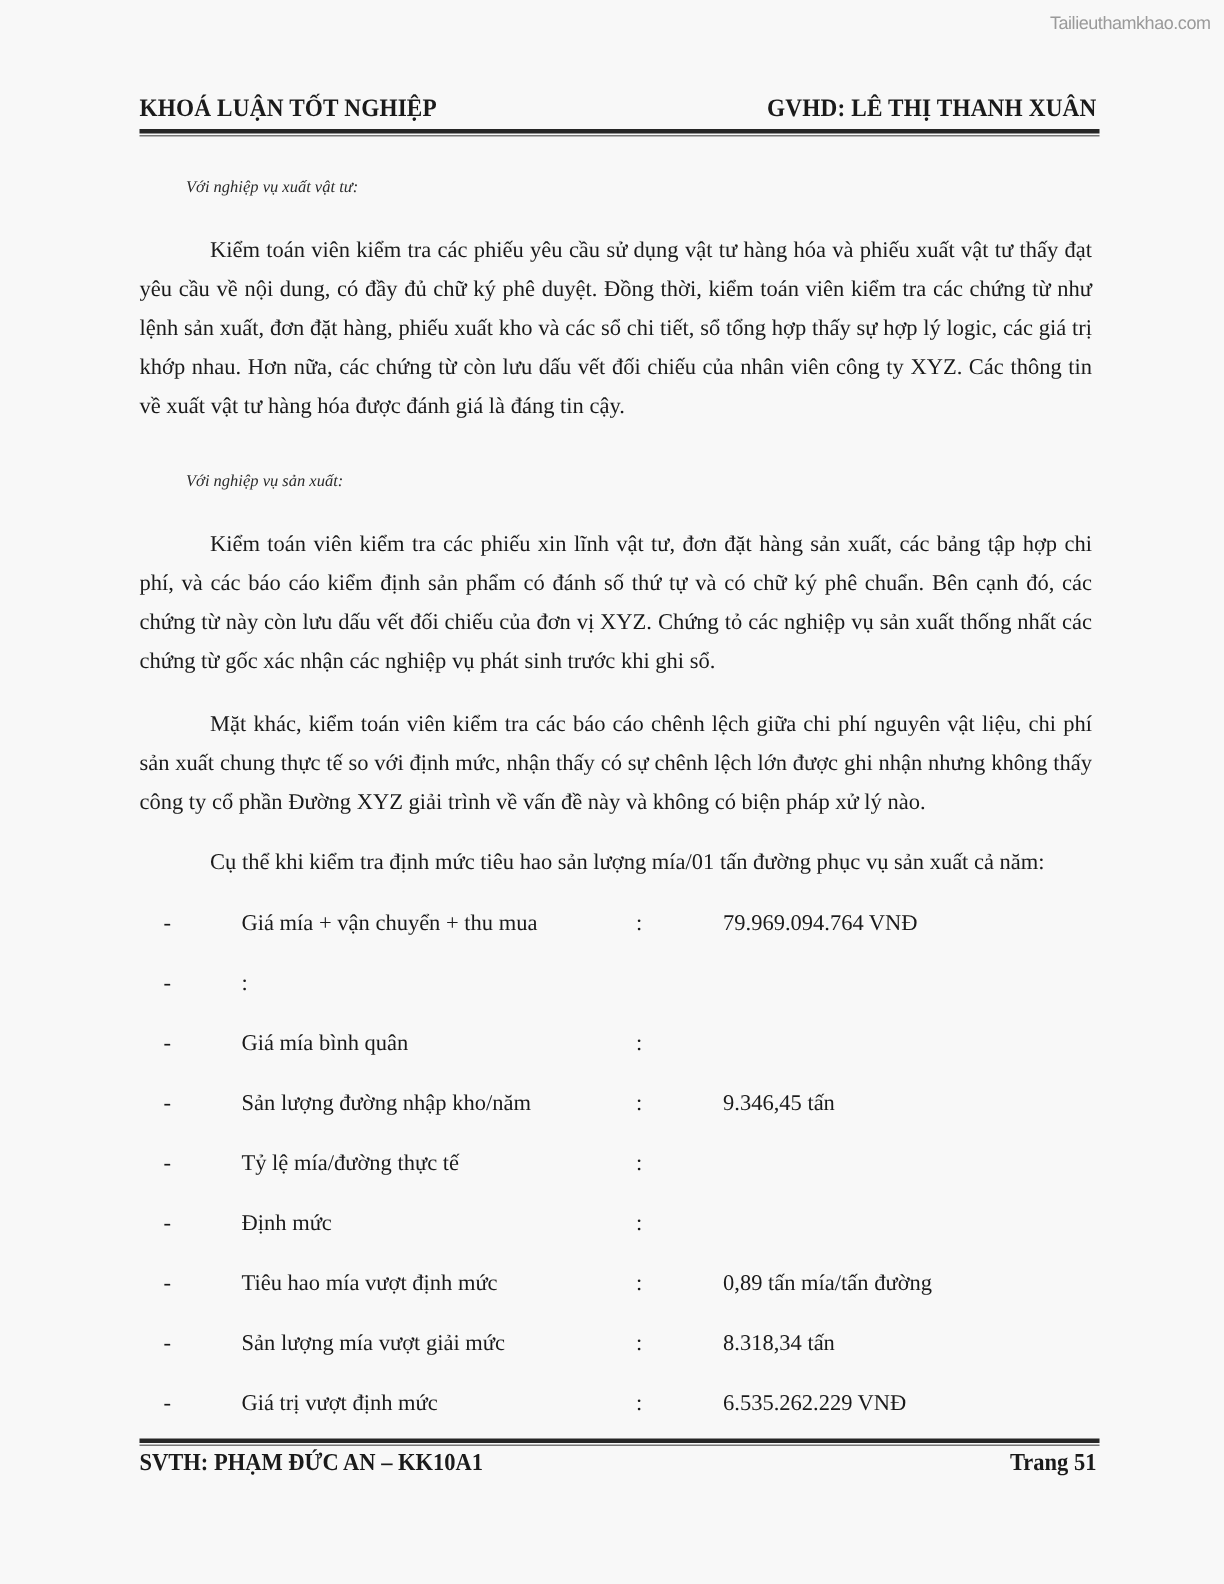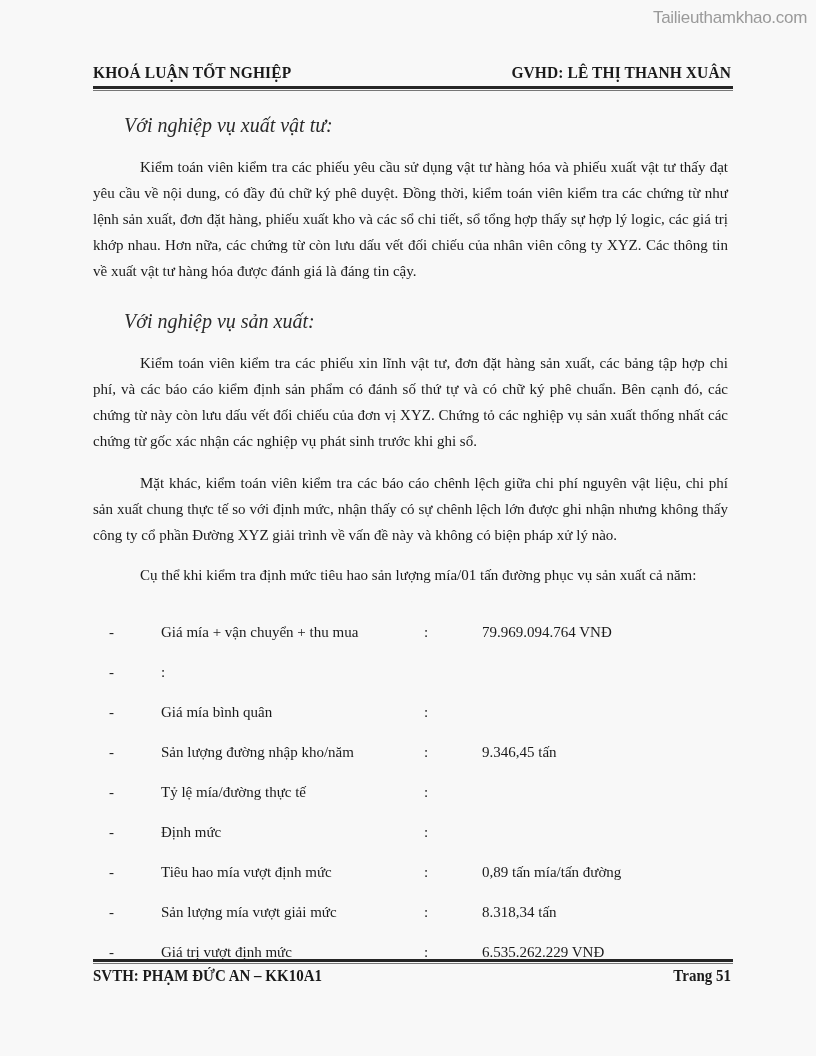--- a/index.html
+++ b/index.html
@@ -7,34 +7,34 @@
       width: 816px; height: 1056px;
       background: #f8f8f8;
       position: relative;
       overflow: hidden;
       font-family: "Liberation Serif", "DejaVu Serif", serif;
       color: #1a1a1a;
     }
     .watermark {
       position: absolute; top: 8px; right: 9px;
       font-family: "Liberation Sans", "DejaVu Sans", sans-serif;
-      font-size: 17px; color: #9a9a9a; letter-spacing: -0.3px;
+      font-size: 12px; color: #9a9a9a; letter-spacing: -0.3px;
     }
     .header {
       position: absolute; left: 93px; width: 638px; top: 64px;
       display: flex; justify-content: space-between; align-items: baseline;
       font-weight: bold; font-size: 15.5px; letter-spacing: 0.1px;
       transform: scaleY(1.08);
     }
     .content {
       position: absolute; left: 93px; width: 635px; top: 112px;
       font-size: 15px; line-height: 26px; text-align: justify;
     }
     .subhead {
-      font-style: italic; font-size: 20px; margin: 0 0 16px 31px;
+      font-style: italic; font-size: 11px; margin: 0 0 16px 31px;
       color: #2a2a2a;
     }
     .para {
       text-indent: 47px; margin: 0 0 18px 0;
     }
     .list { margin: 0; padding: 0; list-style: none; }
     .list-item {
       display: flex; height: 40px; align-items: center; font-size: 15px;
     }
     .dash { width: 52px; padding-left: 54px; flex: none; }
@@ -60,21 +60,21 @@
 <div style="position:absolute;left:93px;top:86px;width:640px;height:3px;background:#262626;"></div>
 <div style="position:absolute;left:93px;top:90px;width:640px;height:1px;background:#777;"></div>
 
 <div class="content">
   <div class="subhead">Với nghiệp vụ xuất vật tư:</div>
   <p class="para" style="margin-bottom:24px;">Kiểm toán viên kiểm tra các phiếu yêu cầu sử dụng vật tư hàng hóa và phiếu xuất vật tư thấy đạt yêu cầu về nội dung, có đầy đủ chữ ký phê duyệt. Đồng thời, kiểm toán viên kiểm tra các chứng từ như lệnh sản xuất, đơn đặt hàng, phiếu xuất kho và các sổ chi tiết, sổ tổng hợp thấy sự hợp lý logic, các giá trị khớp nhau. Hơn nữa, các chứng từ còn lưu dấu vết đối chiếu của nhân viên công ty XYZ. Các thông tin về xuất vật tư hàng hóa được đánh giá là đáng tin cậy.</p>
 
   <div class="subhead">Với nghiệp vụ sản xuất:</div>
   <p class="para" style="margin-bottom:16px;">Kiểm toán viên kiểm tra các phiếu xin lĩnh vật tư, đơn đặt hàng sản xuất, các bảng tập hợp chi phí, và các báo cáo kiểm định sản phẩm có đánh số thứ tự và có chữ ký phê chuẩn. Bên cạnh đó, các chứng từ này còn lưu dấu vết đối chiếu của đơn vị XYZ. Chứng tỏ các nghiệp vụ sản xuất thống nhất các chứng từ gốc xác nhận các nghiệp vụ phát sinh trước khi ghi sổ.</p>
   <p class="para" style="margin-bottom:14px;">Mặt khác, kiểm toán viên kiểm tra các báo cáo chênh lệch giữa chi phí nguyên vật liệu, chi phí sản xuất chung thực tế so với định mức, nhận thấy có sự chênh lệch lớn được ghi nhận nhưng không thấy công ty cổ phần Đường XYZ giải trình về vấn đề này và không có biện pháp xử lý nào.</p>
-  <p class="para" style="margin-bottom:24px;font-family:Liberation Serif, serif;">Cụ thể khi kiểm tra định mức tiêu hao sản lượng mía/01 tấn đường phục vụ sản xuất cả năm:</p>
+  <p class="para" style="margin-bottom:8px;font-family:Liberation Serif, serif;">Cụ thể khi kiểm tra định mức tiêu hao sản lượng mía/01 tấn đường phục vụ sản xuất cả năm:</p>
 
   <ul class="list" style="margin-left:-38px;">
     <li class="list-item">
       <span class="dash">-</span>
       <span class="label">Giá mía + vận chuyển + thu mua</span>
       <span class="colon">:</span>
       <span class="value">79.969.094.764 VNĐ</span>
     </li>
     <li class="list-item">
       <span class="dash">-</span>

